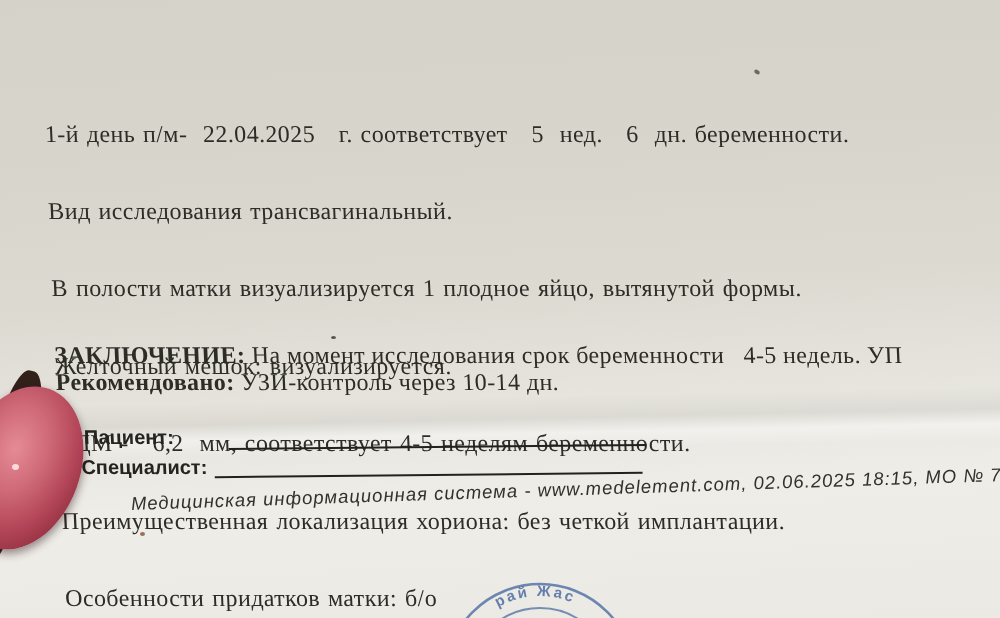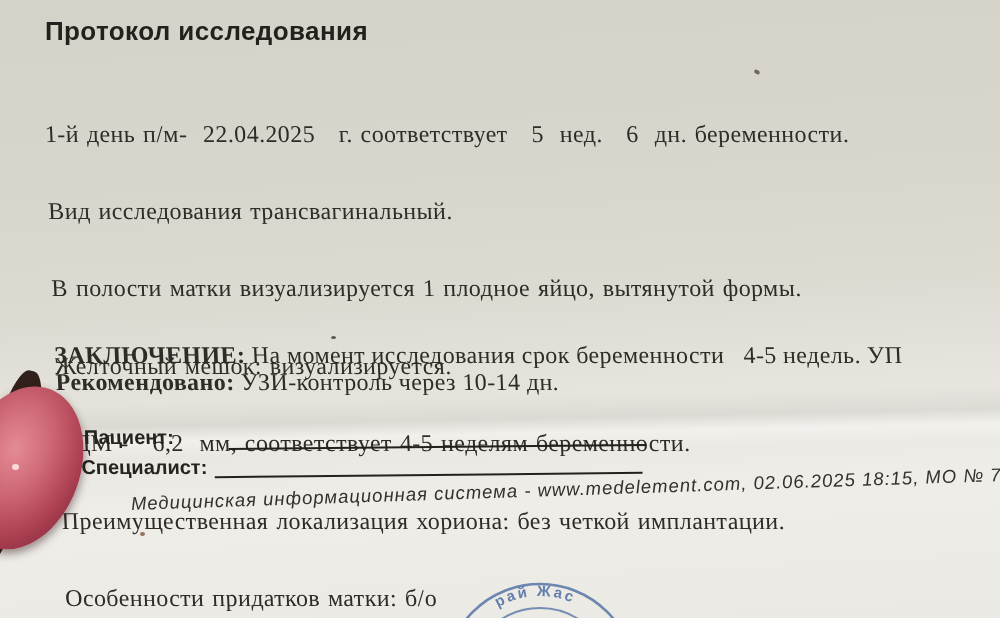--- a/index.html
+++ b/index.html
@@ -62,21 +62,20 @@
   .speck2 { left:140px; top:532px; width:5px; height:4px; background:#97715b; }
   .speck3 { left:331px; top:336px; width:5px; height:3px; background:#59564e; }
 </style>
 </head>
 <body>
 
 <div class="page">
   <div class="paper"></div>
   <div class="crease"></div>
 
-  <div class="title">Протокол исследования</div>
 
   <div class="content">
     <div class="bodylines">
       <div>1-й день п/м-  22.04.2025   г. соответствует   5  нед.   6  дн. беременности.</div>
       <div>Вид исследования трансвагинальный.</div>
       <div>В полости матки визуализируется 1 плодное яйцо, вытянутой формы.</div>
       <div>Желточный мешок: визуализируется.</div>
       <div>ВДМ -   6,2  мм, соответствует 4-5 неделям беременности.</div>
       <div>Преимущественная локализация хориона: без четкой имплантации.</div>
       <div>Особенности придатков матки: б/о</div>

